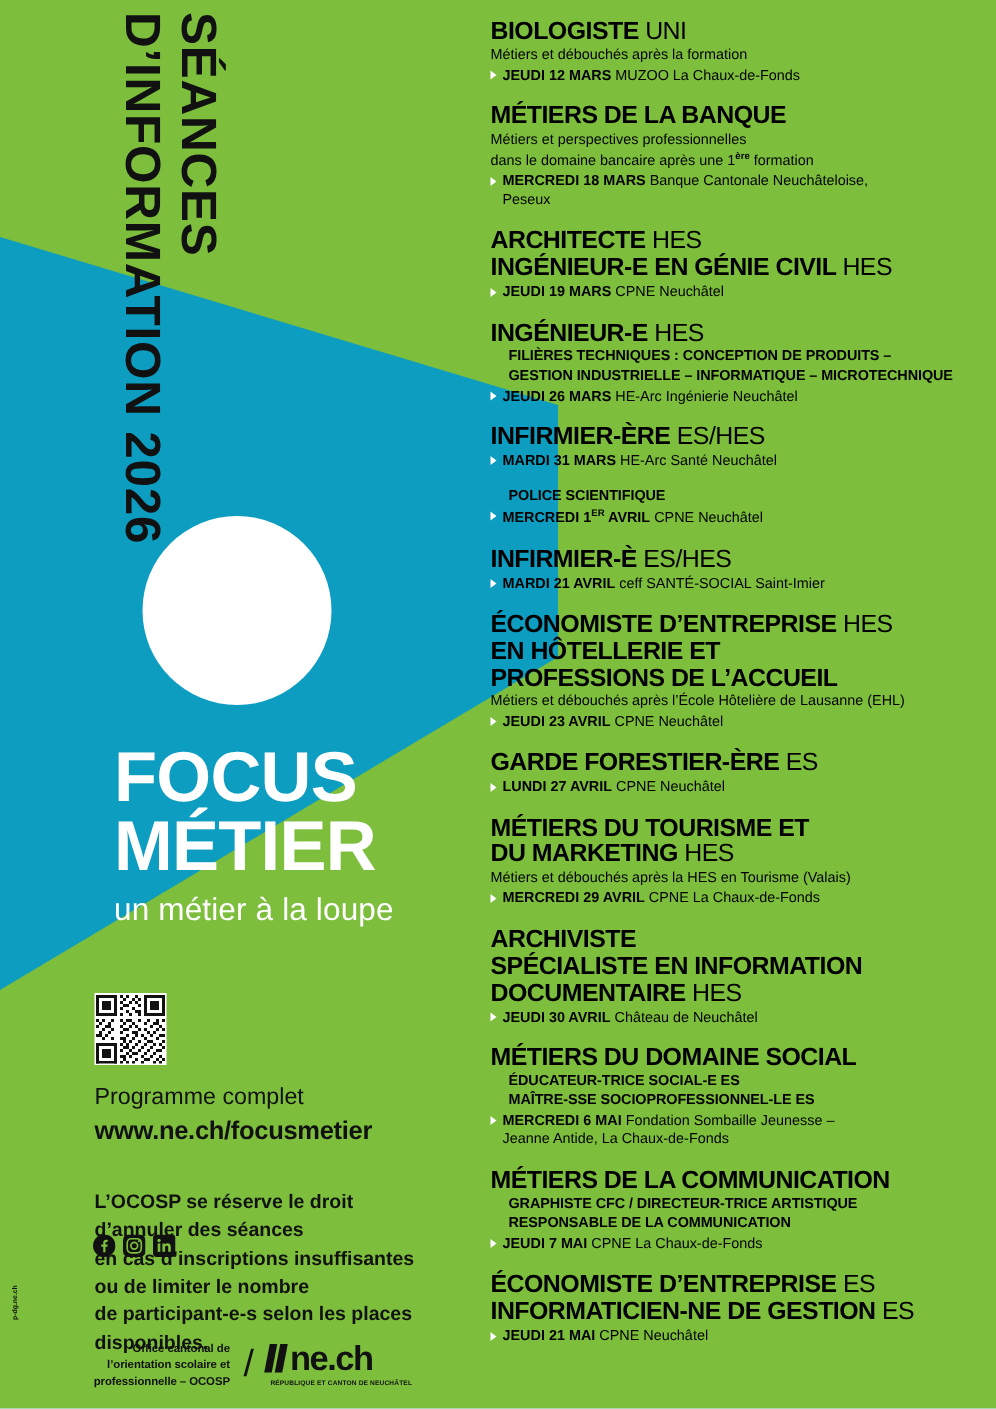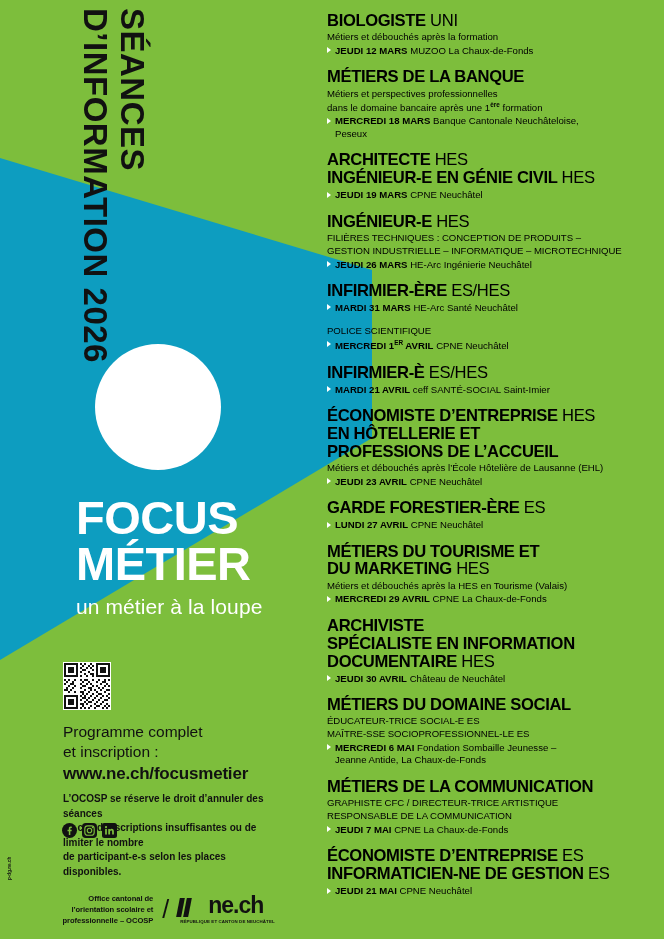--- a/index.html
+++ b/index.html
@@ -66,40 +66,40 @@
   .qr svg { display:block; }
 
   .prog {
     position:absolute; left:63px; top:722px; width:230px;
     color:#111111;
   }
   .prog .p1 { font-size:15.5px; line-height:1.28; font-weight:400; }
   .prog .url { margin-top:2px; font-size:17px; font-weight:800; letter-spacing:-0.2px; }
   .disclaimer {
     position:absolute; left:63px; top:792px; width:215px;
-    color:#111111; font-size:10px; line-height:1.45; font-weight:600;
+    color:#111111; font-size:13px; line-height:1.45; font-weight:600;
   }
   .socials {
     position:absolute; left:62px; top:823px;
     display:flex; gap:5px; align-items:center;
   }
   .socials svg { display:block; }
 
   
   .footer {
     position:absolute; left:0; top:886px; width:320px; height:46px;
     display:flex; align-items:center; justify-content:center; gap:9px;
   }
   .ocosp {
     color:#111111; font-size:7.6px; font-weight:800; line-height:1.45;
     text-align:right; width:108px; letter-spacing:-0.05px;
   }
   .slash { color:#111; font-size:25px; font-weight:300; line-height:1; }
   .nech { display:flex; flex-direction:column; align-items:flex-start; }
-  .nech-row { display:flex; align-items:flex-end; gap:16px; }
+  .nech-row { display:flex; align-items:center; gap:1px; }
   .nech-bars { display:flex; gap:2px; }
   .nech-bars i {
     display:block; width:5px; height:19px; background:#111;
     transform: skewX(-11deg);
   }
   .nech-word { font-size:23px; font-weight:800; color:#111; letter-spacing:-1px; line-height:1; margin-left:2px;}
   .nech-sub { font-size:4.4px; font-weight:700; color:#111; letter-spacing:0.1px; margin-top:2px; margin-left:2px;}
 
   .sidecredit {
     position:absolute; left:7px; top:880px;
@@ -115,21 +115,21 @@
   }
   .entry { margin-bottom:11px; }
   .entry:last-child { margin-bottom:4px; }
   .e-title {
     font-weight:800; font-size:16.6px; line-height:1.08; letter-spacing:-0.35px;
   }
   .e-title .lvl { font-weight:400; }
   .e-sub {
     font-size:9.6px; font-weight:400; line-height:1.2; margin-top:1.5px;
   }
-  .e-sub.caps { font-weight:400; letter-spacing:-0.05px; }
+  .e-sub.caps { font-weight:700; letter-spacing:-0.05px;margin-left:12px; }
   .e-date {
     font-size:9.6px; line-height:1.3; margin-top:2px;
     display:flex; align-items:flex-start; gap:4px;
   }
   .tri {
     flex:0 0 auto; margin-top:2.5px;
     width:0; height:0;
     border-left:4.5px solid #ffffff;
     border-top:3px solid transparent;
     border-bottom:3px solid transparent;
@@ -284,21 +284,20 @@
         <rect x="12" y="22" width="1" height="1"></rect>
           <rect x="15" y="22" width="1" height="1"></rect>
         <rect x="19" y="22" width="1" height="1"></rect>
           <rect x="21" y="22" width="1" height="1"></rect>
       </g>
     </svg>
   </div>
 
   <div class="prog">
     <div class="p1">Programme complet</div>
-    <div class="p1">et inscription :</div>
     <div class="url">www.ne.ch/focusmetier</div>
   </div>
 
   <div class="disclaimer">
     <div>L’OCOSP se réserve le droit d’annuler des séances</div>
     <div>en cas d’inscriptions insuffisantes ou de limiter le nombre</div>
     <div>de participant-e-s selon les places disponibles.</div>
   </div>
 
   <div class="socials">

